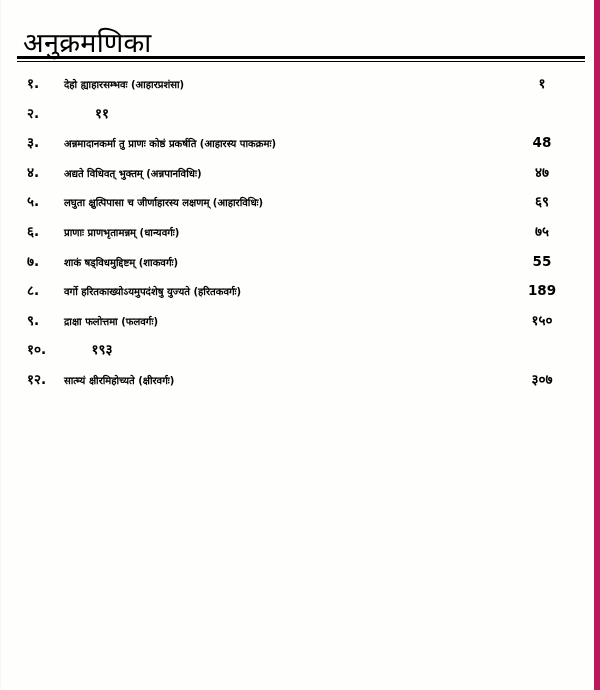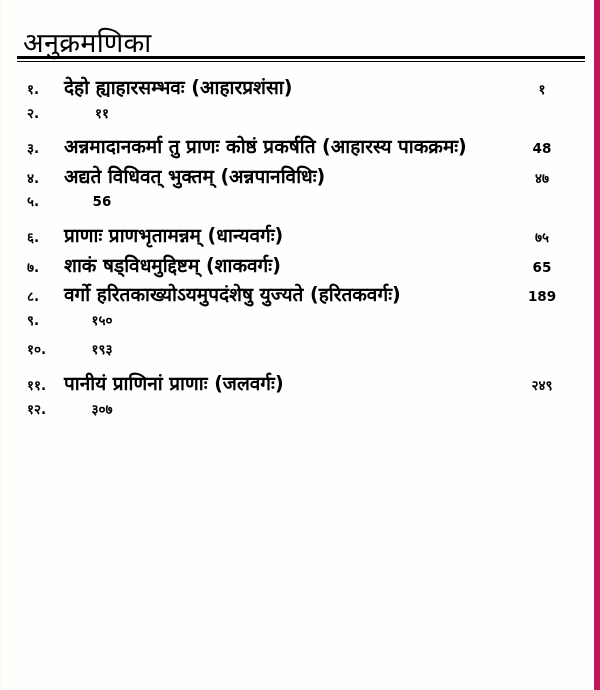--- a/index.html
+++ b/index.html
@@ -73,21 +73,21 @@
     text-align: left;
     padding-left: 10px;
     box-sizing: border-box;
     font-size: 13.5px;
     font-weight: 700;
     font-family: "DejaVu Sans", "Liberation Sans", sans-serif;
     white-space: nowrap;
   }
   .entry {
     flex: 1 1 auto;
-    font-size: 19px;
+    font-size: 10px;
     font-weight: 700;
     font-family: "DejaVu Sans", "Liberation Sans", sans-serif;
     white-space: nowrap;
     overflow: hidden;
     padding-left: 5px;
   }
   .page-no {
     flex: 0 0 86px;
     text-align: center;
     font-size: 13.5px;
@@ -124,49 +124,47 @@
         <div class="entry">अन्नमादानकर्मा तु प्राणः कोष्ठं प्रकर्षति (आहारस्य पाकक्रमः)</div>
         <div class="page-no">48</div>
       </div>
       <div class="toc-row">
         <div class="num">४.</div>
         <div class="entry">अद्यते विधिवत् भुक्तम् (अन्नपानविधिः)</div>
         <div class="page-no">४७</div>
       </div>
       <div class="toc-row">
         <div class="num">५.</div>
-        <div class="page-no">56</div>
+        <div class="entry">लघुता क्षुत्पिपासा च जीर्णाहारस्य लक्षणम् (आहारविधिः)</div>
+        <div class="page-no">६९</div>
       </div>
       <div class="toc-row">
         <div class="num">६.</div>
         <div class="entry">प्राणाः प्राणभृतामन्नम् (धान्यवर्गः)</div>
         <div class="page-no">७५</div>
       </div>
       <div class="toc-row">
         <div class="num">७.</div>
         <div class="entry">शाकं षड्विधमुद्दिष्टम् (शाकवर्गः)</div>
-        <div class="page-no">65</div>
+        <div class="page-no">55</div>
       </div>
       <div class="toc-row">
         <div class="num">८.</div>
         <div class="entry">वर्गो हरितकाख्योऽयमुपदंशेषु युज्यते (हरितकवर्गः)</div>
         <div class="page-no">189</div>
       </div>
       <div class="toc-row">
         <div class="num">९.</div>
+        <div class="entry">द्राक्षा फलोत्तमा (फलवर्गः)</div>
         <div class="page-no">१५०</div>
       </div>
       <div class="toc-row">
         <div class="num">१०.</div>
         <div class="page-no">१९३</div>
       </div>
       <div class="toc-row">
-        <div class="num">११.</div>
-        <div class="entry">पानीयं प्राणिनां प्राणाः (जलवर्गः)</div>
-        <div class="page-no">२४९</div>
-      </div>
-      <div class="toc-row">
         <div class="num">१२.</div>
+        <div class="entry">सात्म्यं क्षीरमिहोच्यते (क्षीरवर्गः)</div>
         <div class="page-no">३०७</div>
       </div>
     </div>
 
 </div>
 
 </body></html>

